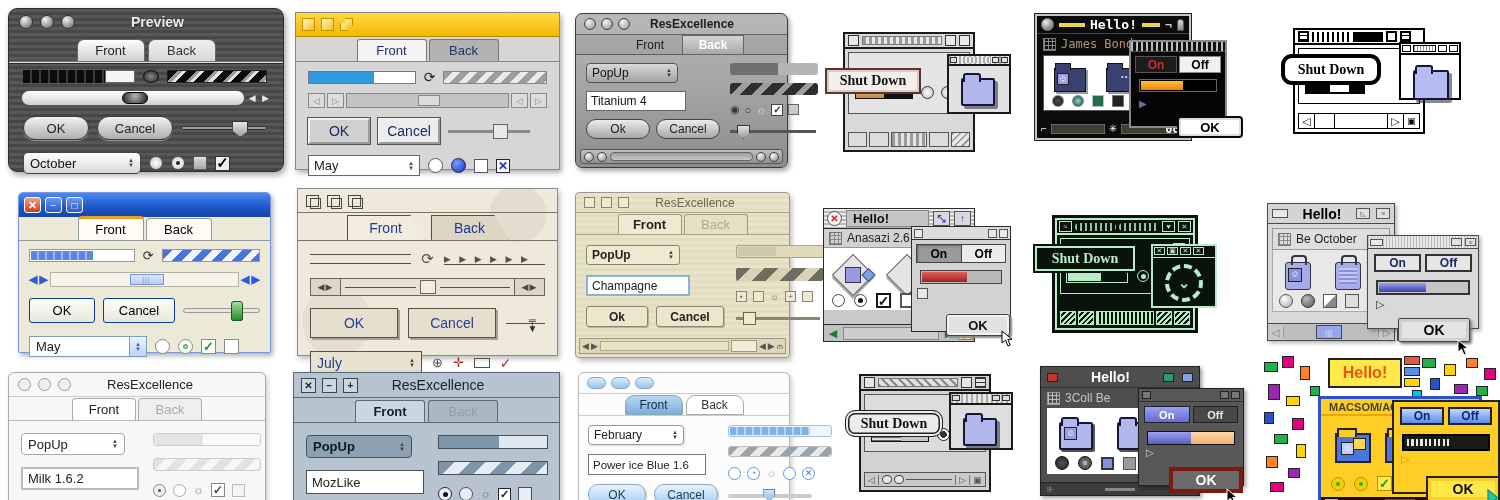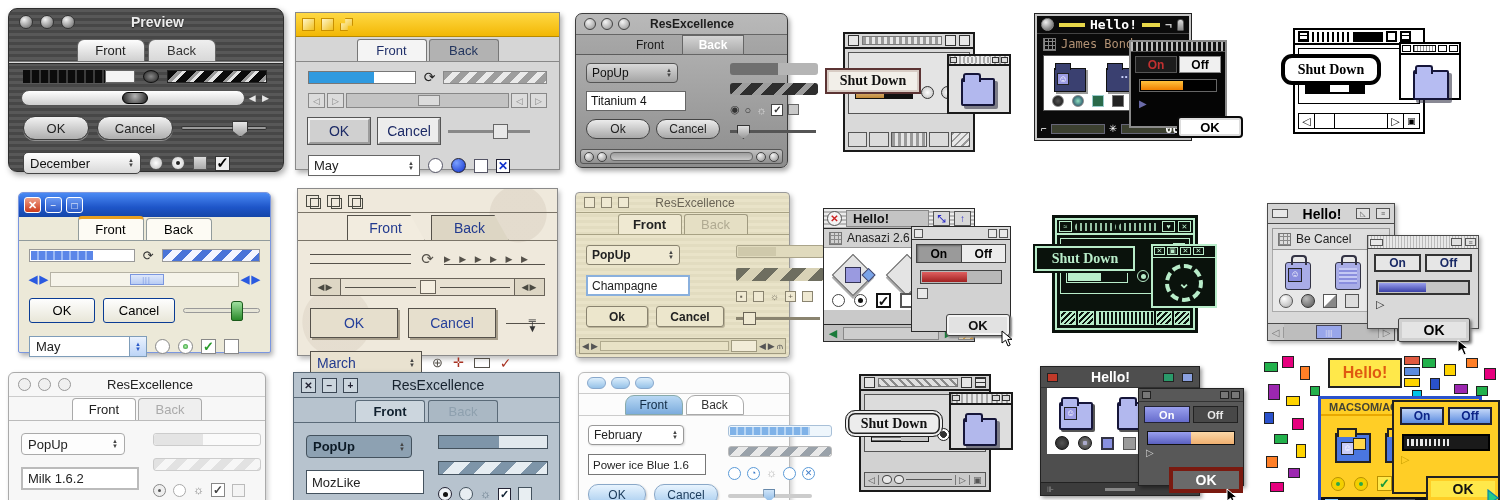--- a/index.html
+++ b/index.html
@@ -502,21 +502,21 @@
   </div>
   <div class="w1-row" style="padding-top:9px">
     <span class="w1-btn">OK</span>
     <span class="w1-btn" style="min-width:76px">Cancel</span>
     <span class="w1-sl">
         <span class="w1-slth"></span>
       </span>
   </div>
   <div class="w1-row" style="padding-top:10px">
     <span class="w1-pop">
-        <span>December</span>
+        <span>October</span>
         <span class="stp">
           <span>▲</span>
           <span>▼</span>
         </span>
       </span>
     <span class="rd rd1"></span>
     <span class="rd rd2"></span>
     <span class="ck ck1"></span>
     <span class="ck ck2">✓</span>
   </div>
@@ -816,21 +816,21 @@
   </div>
   <div class="w8-row" style="padding-top:12px">
     <span class="w8-btn">OK</span>
     <span class="w8-btn">Cancel</span>
     <span class="w8-sl">
         <i>╤<br>▼</i>
       </span>
   </div>
   <div class="w8-row" style="padding-top:13px">
     <span class="w8-pop">
-        <span>March</span>
+        <span>July</span>
         <span class="stp">
           <span>▲</span>
           <span>▼</span>
         </span>
       </span>
     <span class="w8-ic">
       <span class="tg">⊕</span>
       <span class="tr">✛</span>
       <span class="bx"></span>
       <span class="bc">✓</span>
@@ -984,21 +984,21 @@
 <div class="win w12">
   <div class="w12-main">
     <div class="w12-tt">
       <span class="mini"></span>
       <span class="w12-name">Hello!</span>
       <span class="ic2">◺</span>
       <span class="ic2">≡</span>
     </div>
     <div class="w12-lbl">
         <span class="gridico"></span>
-        <span>Be Cancel</span>
+        <span>Be October</span>
       </div>
     <div class="w12-panel">
       <span class="bag" style="left:12px">
           <span class="face">☺</span>
         </span>
       <span class="bag" style="left:62px">
           <span class="rl"></span>
         </span>
       <div class="w12-rads">
         <span class="o1"></span>
@@ -1192,20 +1192,24 @@
 </div>
 
 <div class="win w17">
   <div class="w17-main">
     <div class="w17-tt">
       <span class="sq r"></span>
       <span class="w17-name">Hello!</span>
       <span class="sq g"></span>
       <span class="sq b"></span>
     </div>
+    <div class="w17-lbl">
+        <span class="gridico"></span>
+        <span>3Coll Be</span>
+      </div>
     <div class="w17-panel">
       <span class="folder" style="position:absolute;left:12px;top:14px;width:34px;height:28px">
           <span class="face">☺</span>
         </span>
       <span class="folder" style="position:absolute;left:70px;top:14px;width:34px;height:28px"></span>
       <div class="w17-rads">
         <span class="a"></span>
         <span class="b2"></span>
         <span class="c"></span>
         <span class="d"></span>

